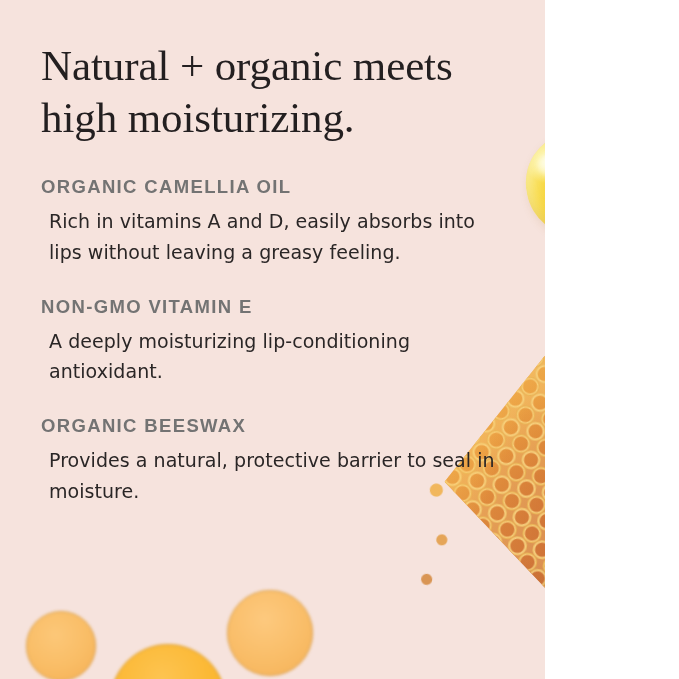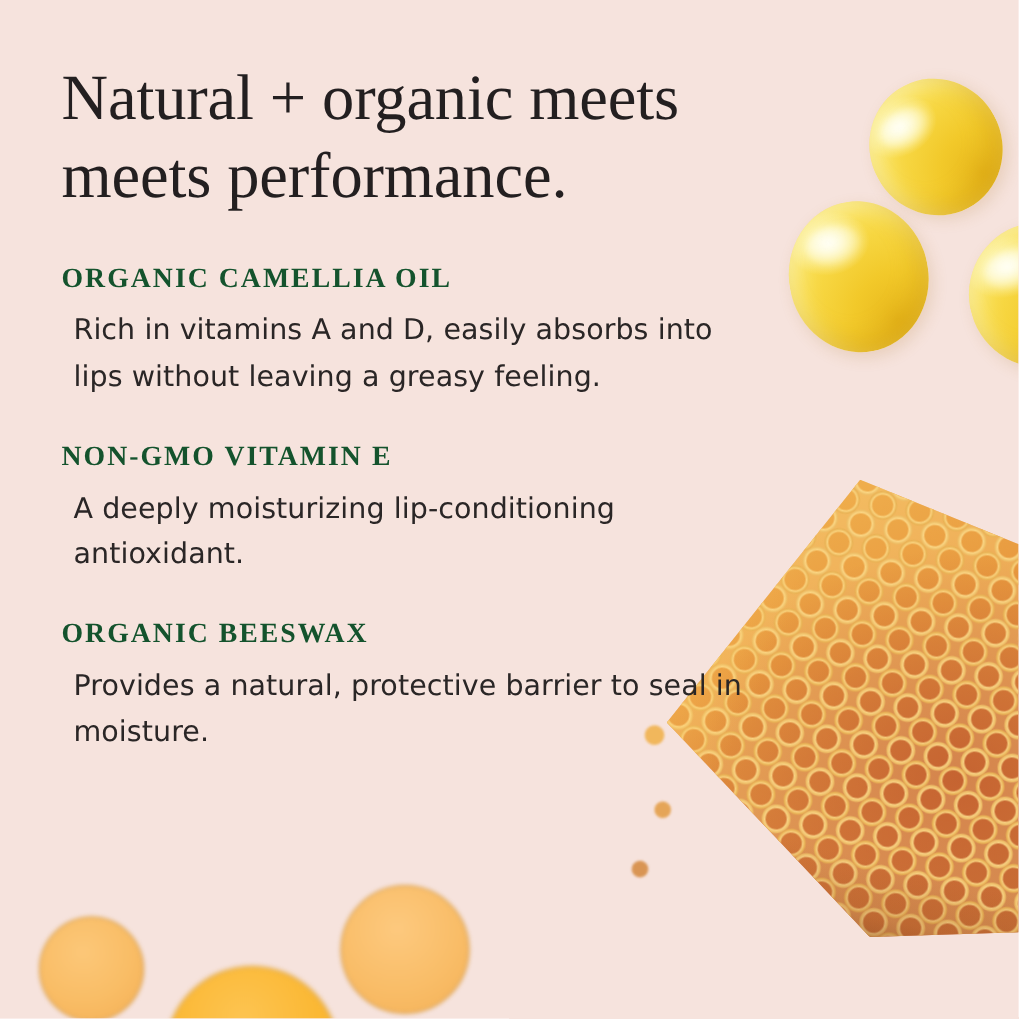--- a/index.html
+++ b/index.html
@@ -7,21 +7,21 @@
     margin: 0;
     padding: 0;
   }
   body {
     background: #ffffff;
     font-family: "Liberation Sans", sans-serif;
   }
 
   .canvas {
     position: relative;
-    width: 679px;
+    width: 545px;
     height: 679px;
     overflow: hidden;
     background: #f6e3dd;
   }
 
   
   .art-layer {
     position: absolute;
     inset: 0;
     pointer-events: none;
@@ -192,25 +192,25 @@
 
   .benefit {
     margin-bottom: 28px;
   }
   .benefit:last-child {
     margin-bottom: 0;
   }
 
   .benefit-label {
     margin: 0 0 8px 0;
-    font-family: Liberation Serif, serif;
+    font-family: Liberation Sans, sans-serif;
     font-weight: 700;
     font-size: 18.5px;
     letter-spacing: 1.35px;
-    color: #14532d;
+    color: #737373;
     text-transform: uppercase;
   }
 
   .benefit-body {
     margin: 8px;
     font-family: "DejaVu Sans", "Liberation Sans", sans-serif;
     font-weight: 400;
     font-size: 19px;
     line-height: 1.62;
     letter-spacing: 0.05px;
@@ -238,21 +238,21 @@
 
     <div class="droplet" id="droplet-left"></div>
     <div class="droplet" id="droplet-right"></div>
     <div class="droplet" id="droplet-center"></div>
   </div>
 
   <div class="text-layer">
 
     <h1 class="headline">
       <span>Natural + organic meets</span><br>
-      <span>meets performance.</span>
+      <span>high moisturizing.</span>
     </h1>
 
     <div class="benefits">
 
       <div class="benefit">
         <p class="benefit-label">ORGANIC CAMELLIA OIL</p>
         <p class="benefit-body">Rich in vitamins A and D, easily absorbs into lips without leaving a greasy feeling.</p>
       </div>
 
       <div class="benefit">

